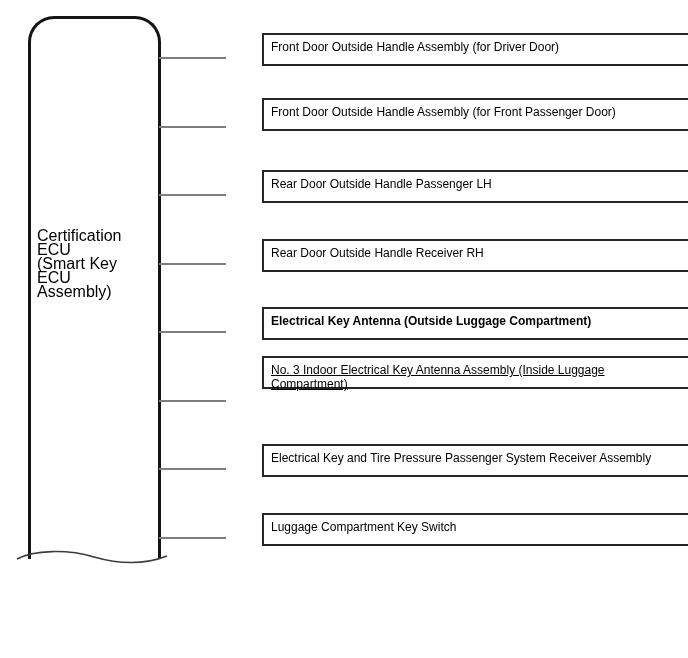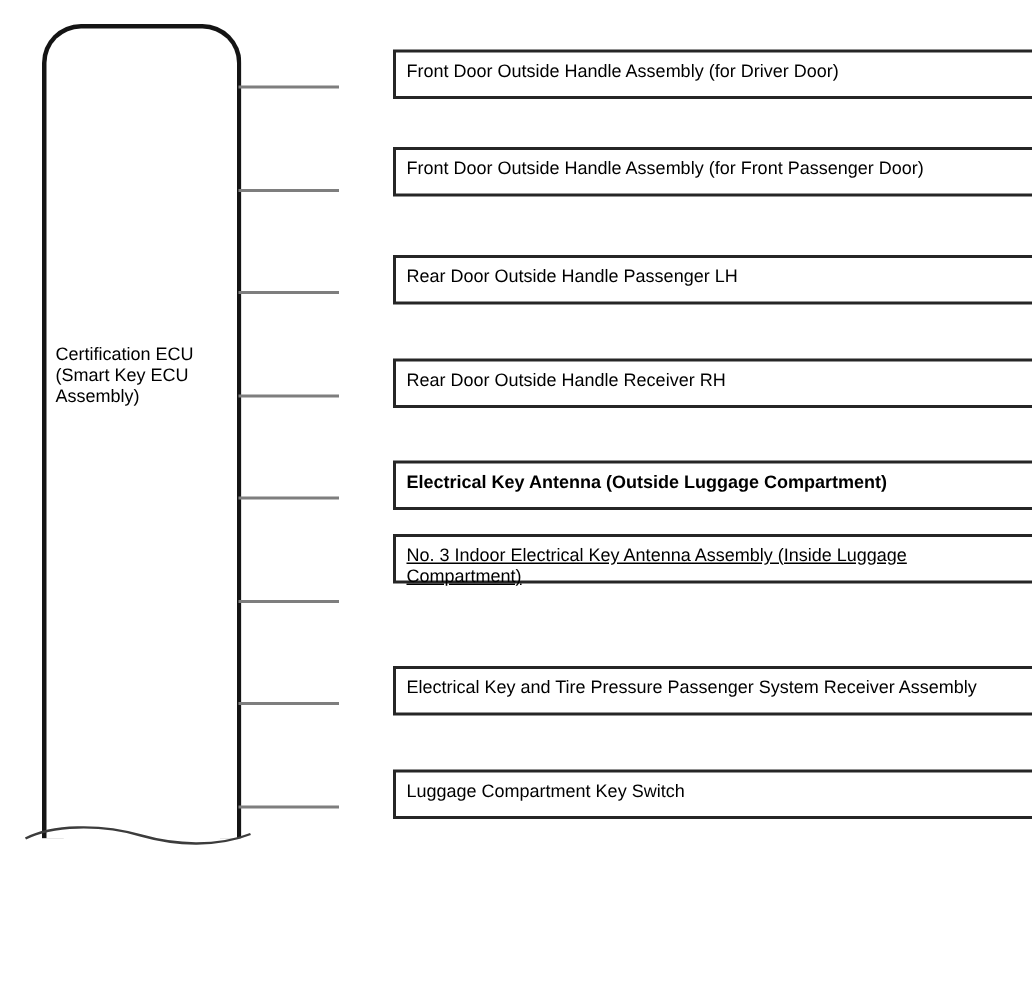--- a/index.html
+++ b/index.html
@@ -27,21 +27,21 @@
     border-bottom: none;
     border-radius: 26px 26px 0 0;
     background: #ffffff;
     box-sizing: content-box;
   }
   .ecu-label {
     position: absolute;
     left: 6px;
     top: 210px;
     width: 118px;
-    font-size: 12px;
+    font-size: 16px;
     line-height: 14px;
     white-space: pre-line;
     color: #000000;
   }
   .wave-svg {
     position: absolute;
     left: 12px;
     top: 543px;
     width: 162px;
     height: 30px;

